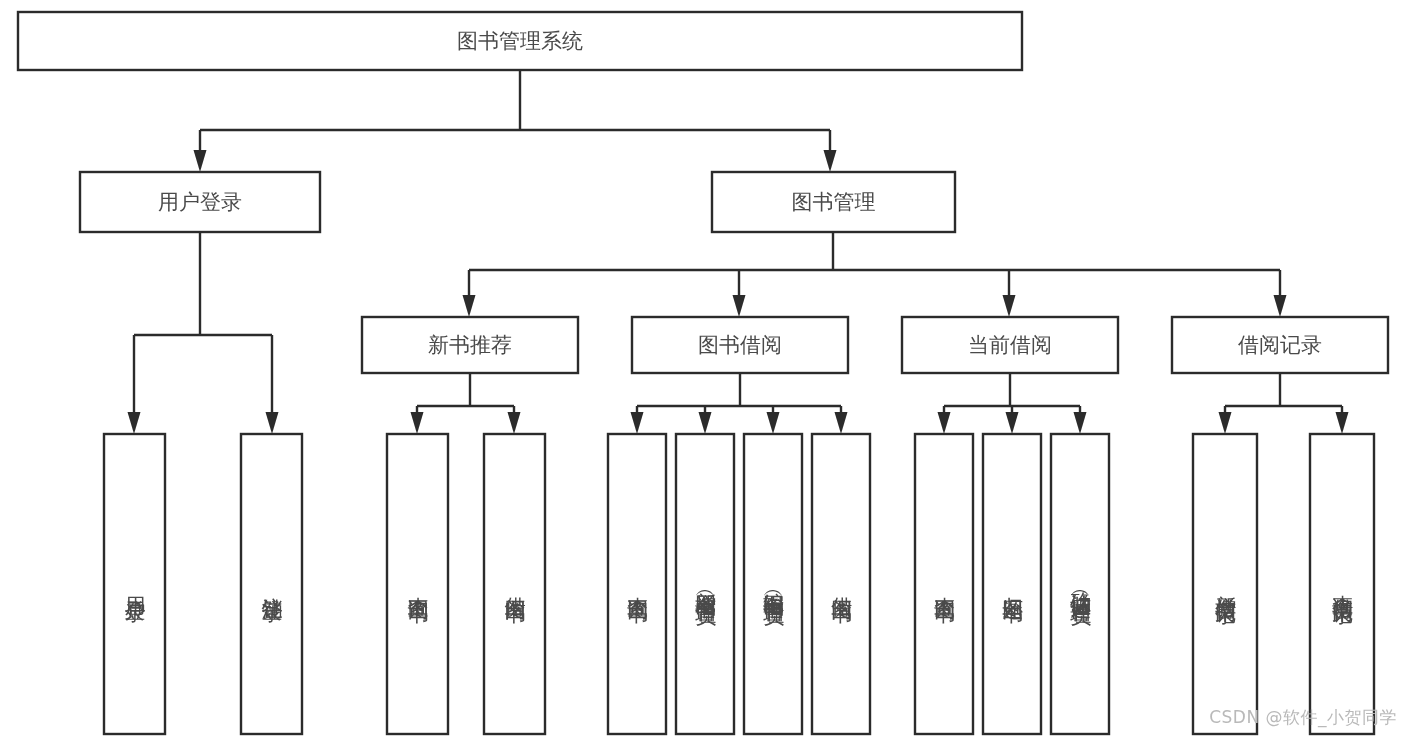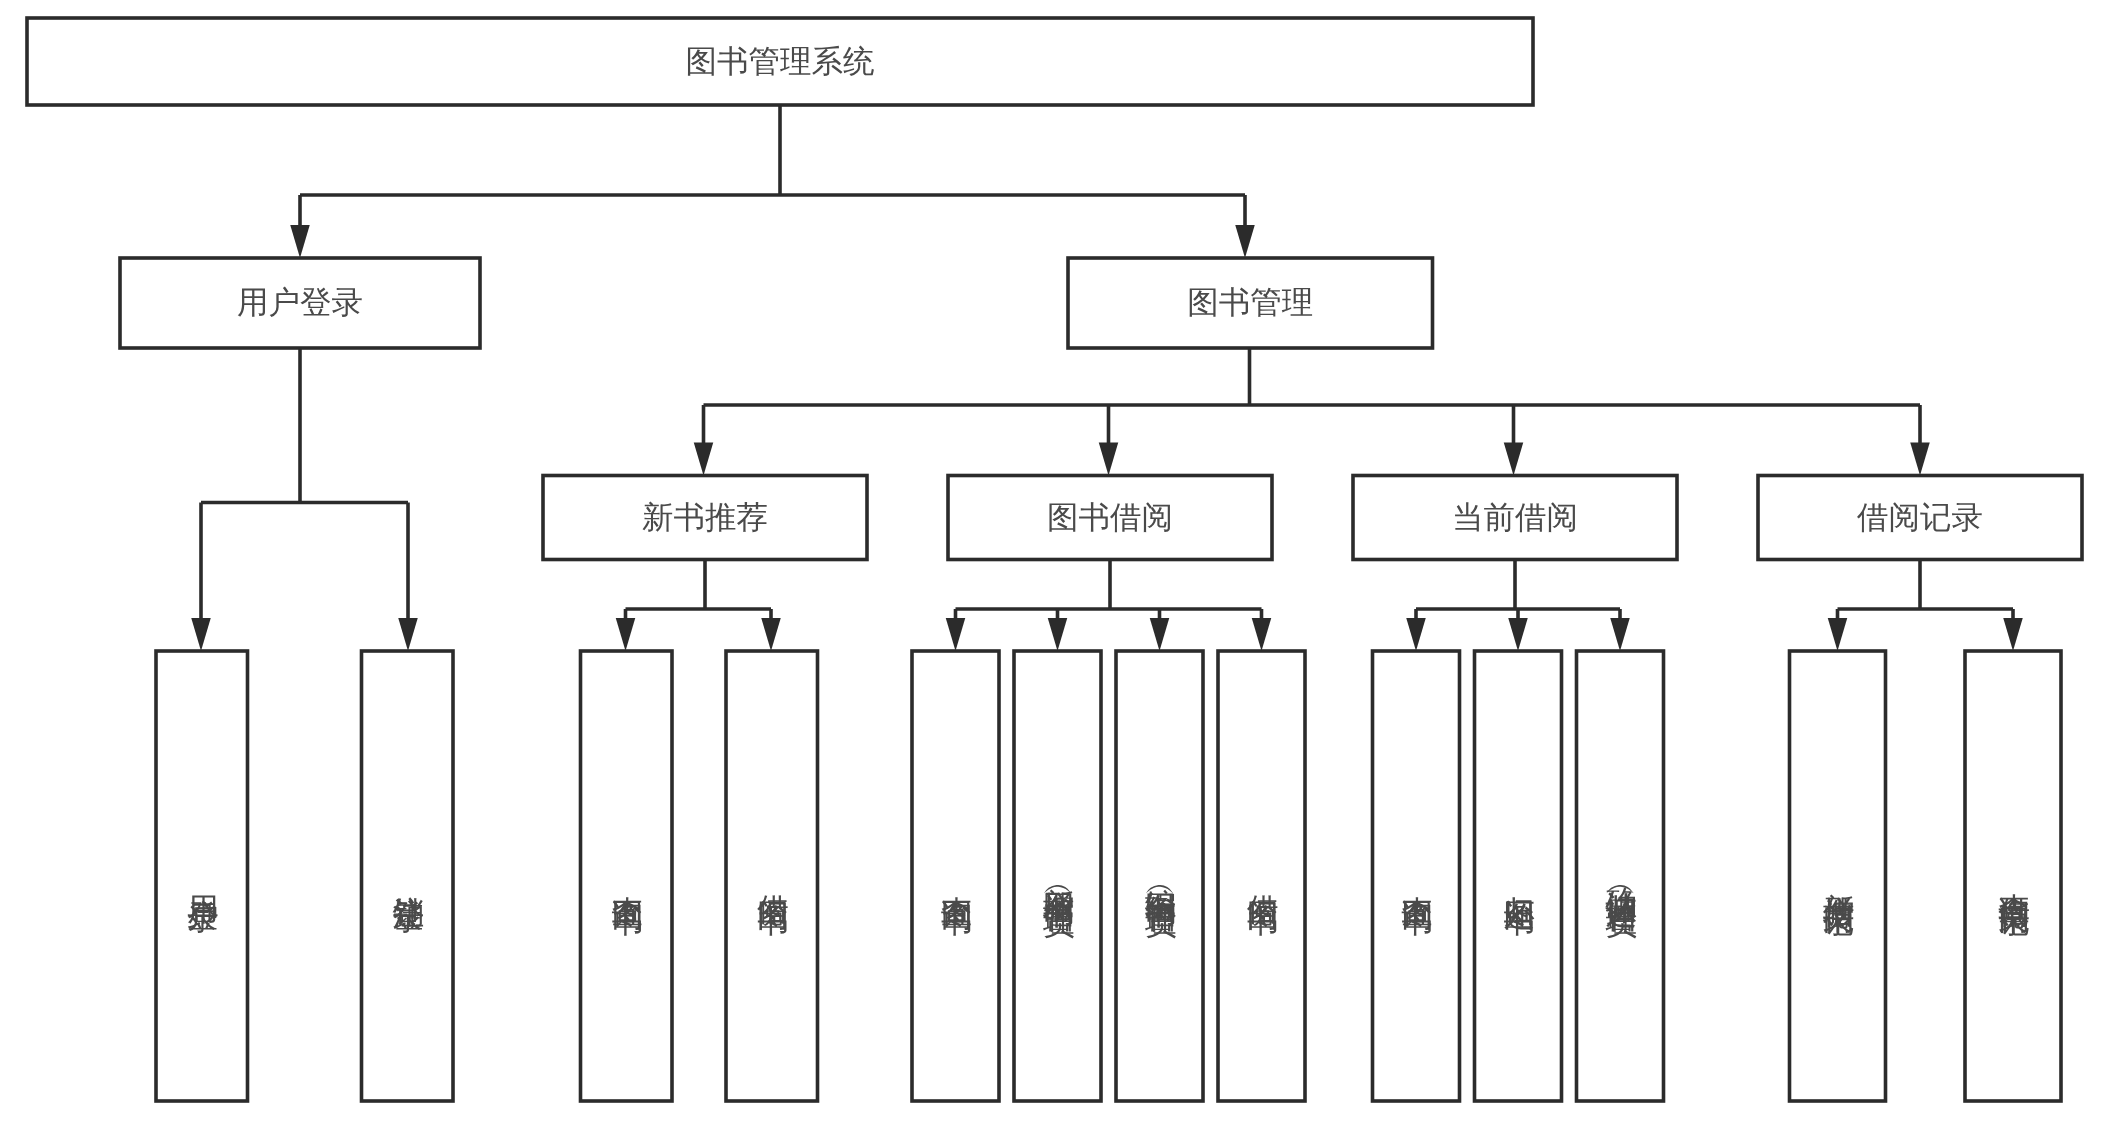--- a/index.html
+++ b/index.html
@@ -207,14 +207,15 @@
         <span class="leaf-label">确认归还（管理员）</span>
       </div>
       <div class="leaf-label-wrap" style="left: 1193px; top: 434px; width: 64px; height: 300px;">
         <span class="leaf-label">新增借阅记录</span>
       </div>
       <div class="leaf-label-wrap" style="left: 1310px; top: 434px; width: 64px; height: 300px;">
         <span class="leaf-label">查询借阅记录</span>
       </div>
     </div>
 
+  <div class="watermark">CSDN @软件_小贺同学</div>
 
 </div>
 
 </body></html>

